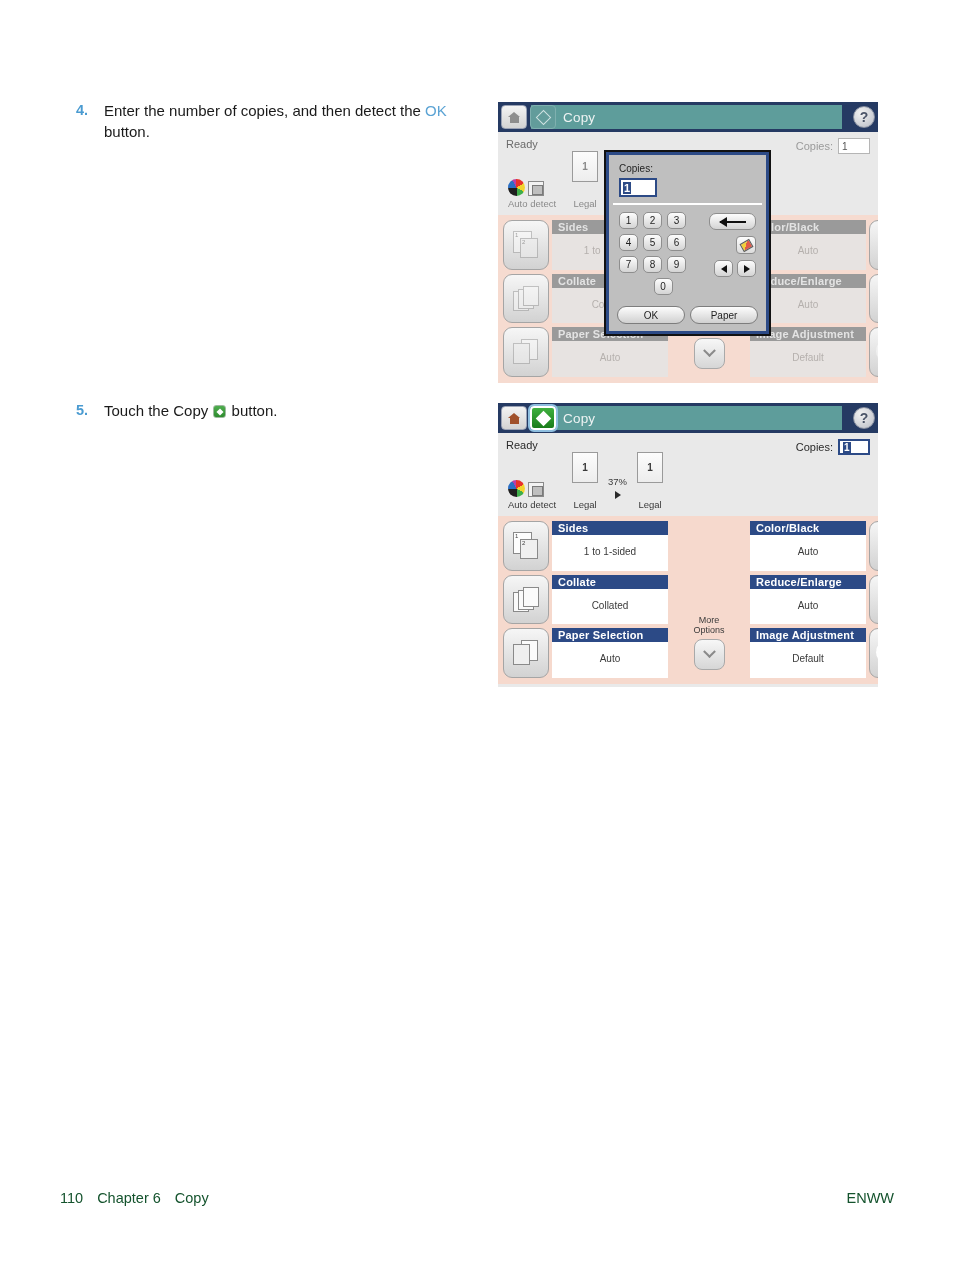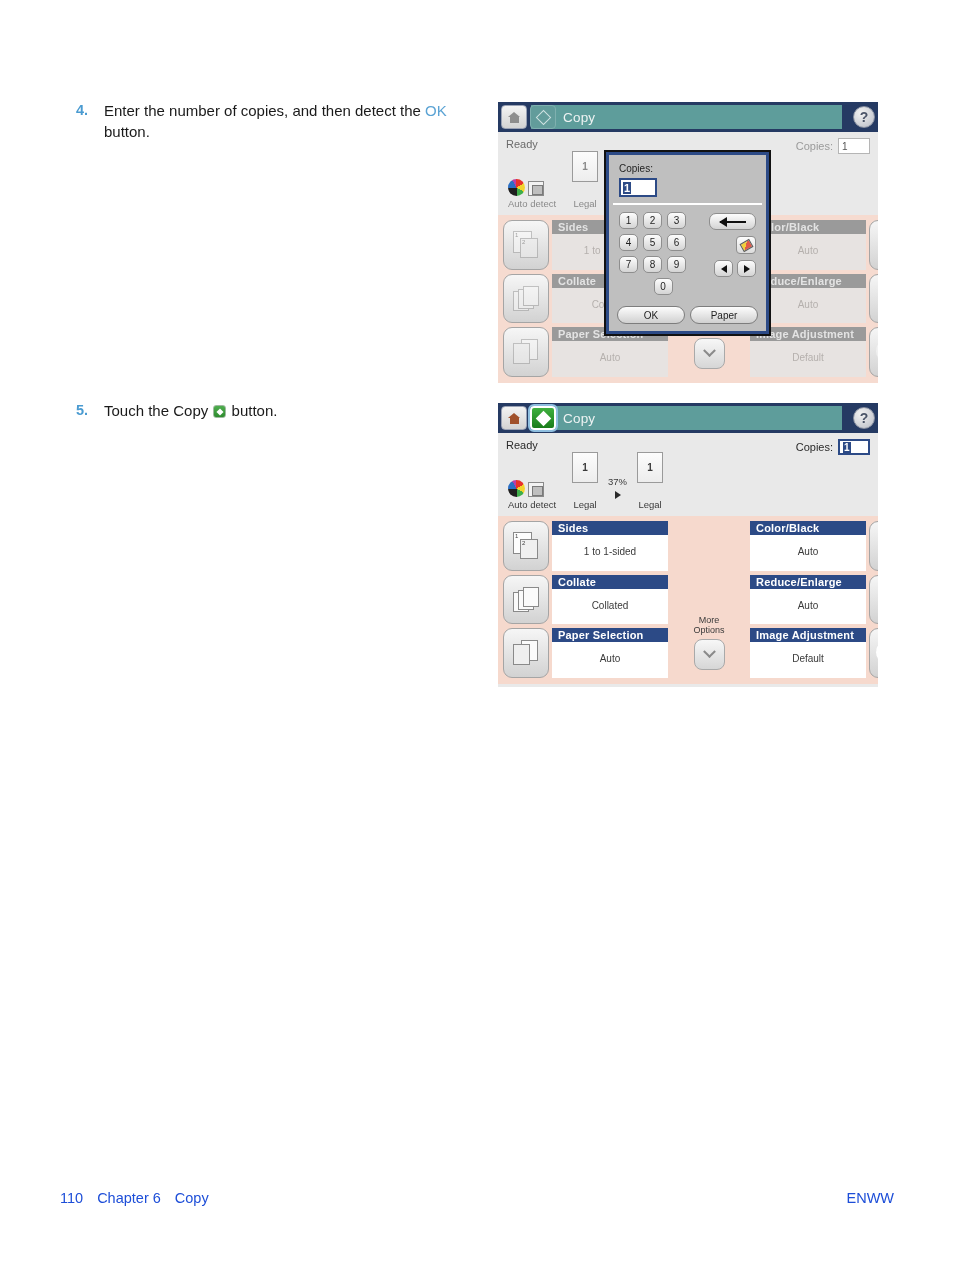--- a/index.html
+++ b/index.html
@@ -59,21 +59,21 @@
   }
 
   
   #footer {
     position: absolute;
     left: 60px; right: 60px;
     top: 1190px;
     display: flex;
     justify-content: space-between;
     font-size: 14.5px;
-    color: #1d4ed8;
+    color: #14532d;
   }
   #footer .left span { margin-right: 14px; }
 
   
   .device {
     position: absolute;
     left: 498px;
     width: 380px;
     font-family: "Liberation Sans", sans-serif;
     background: #e9e9e9;

